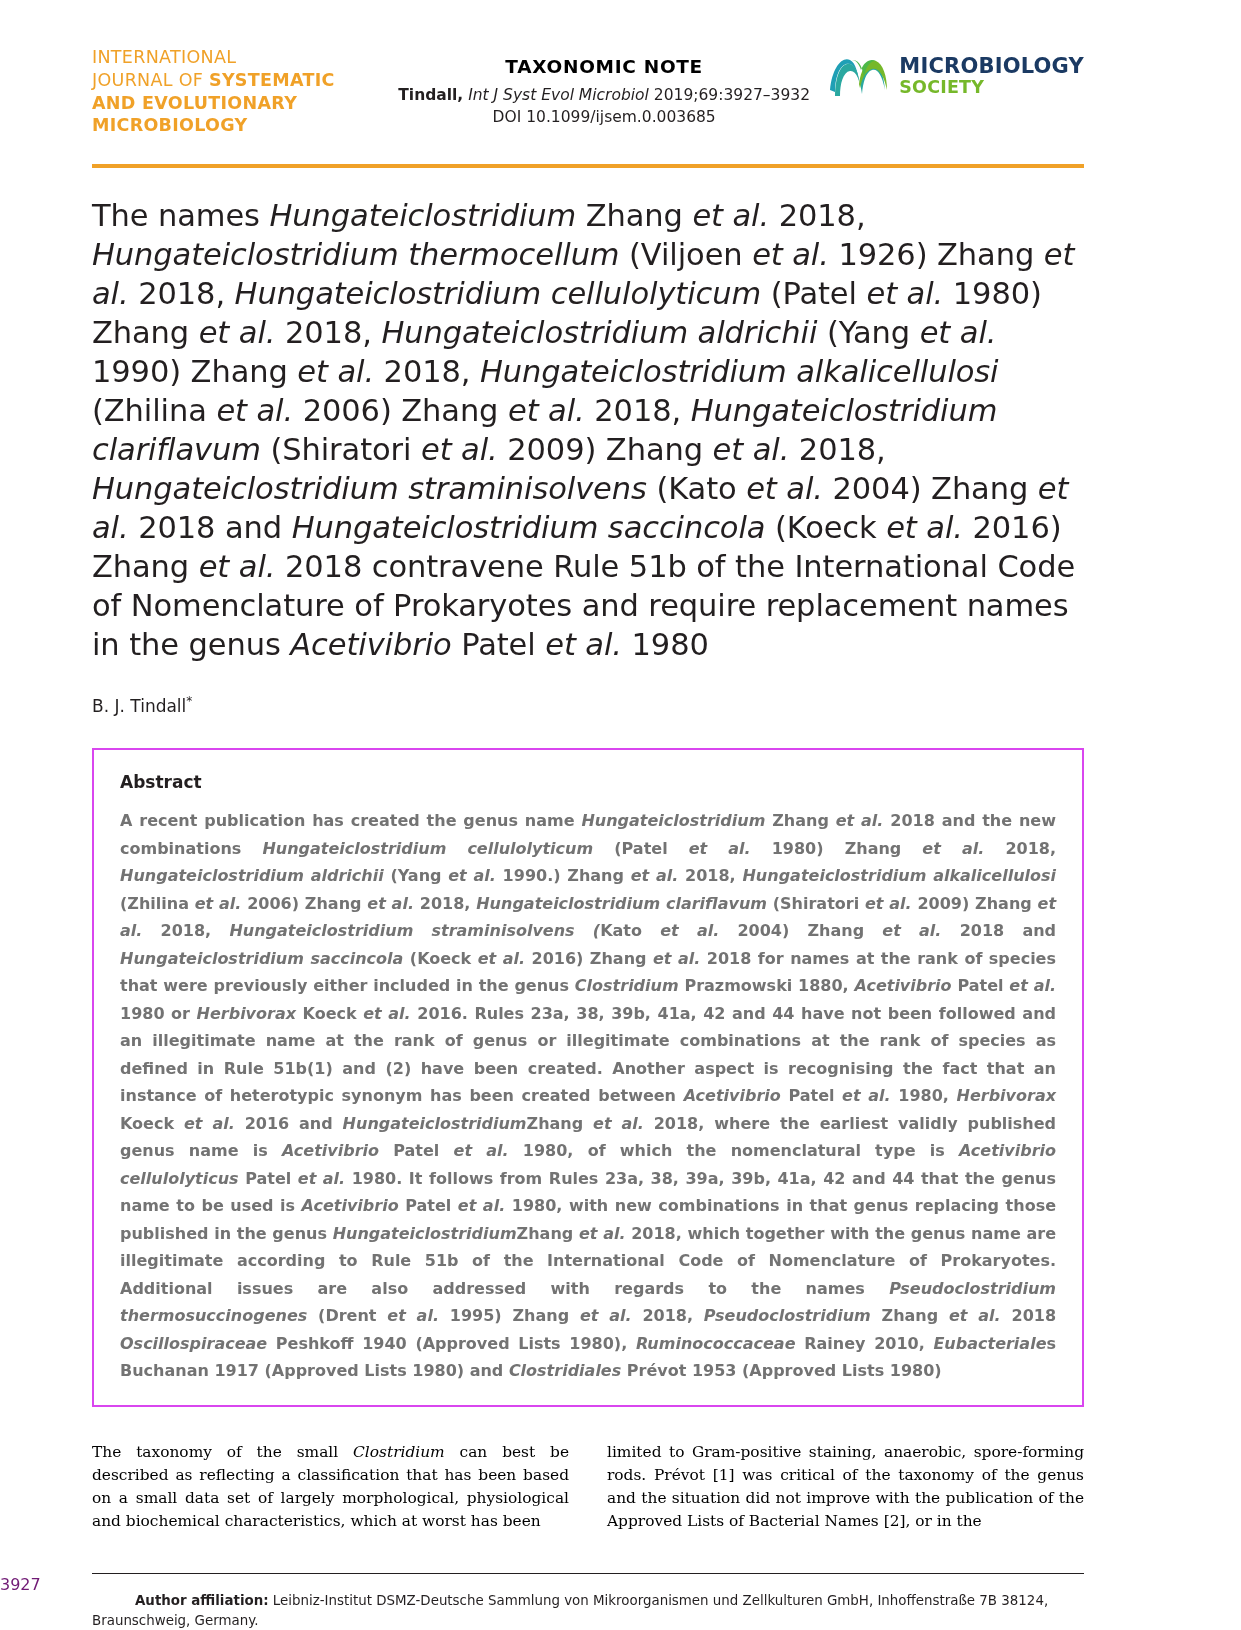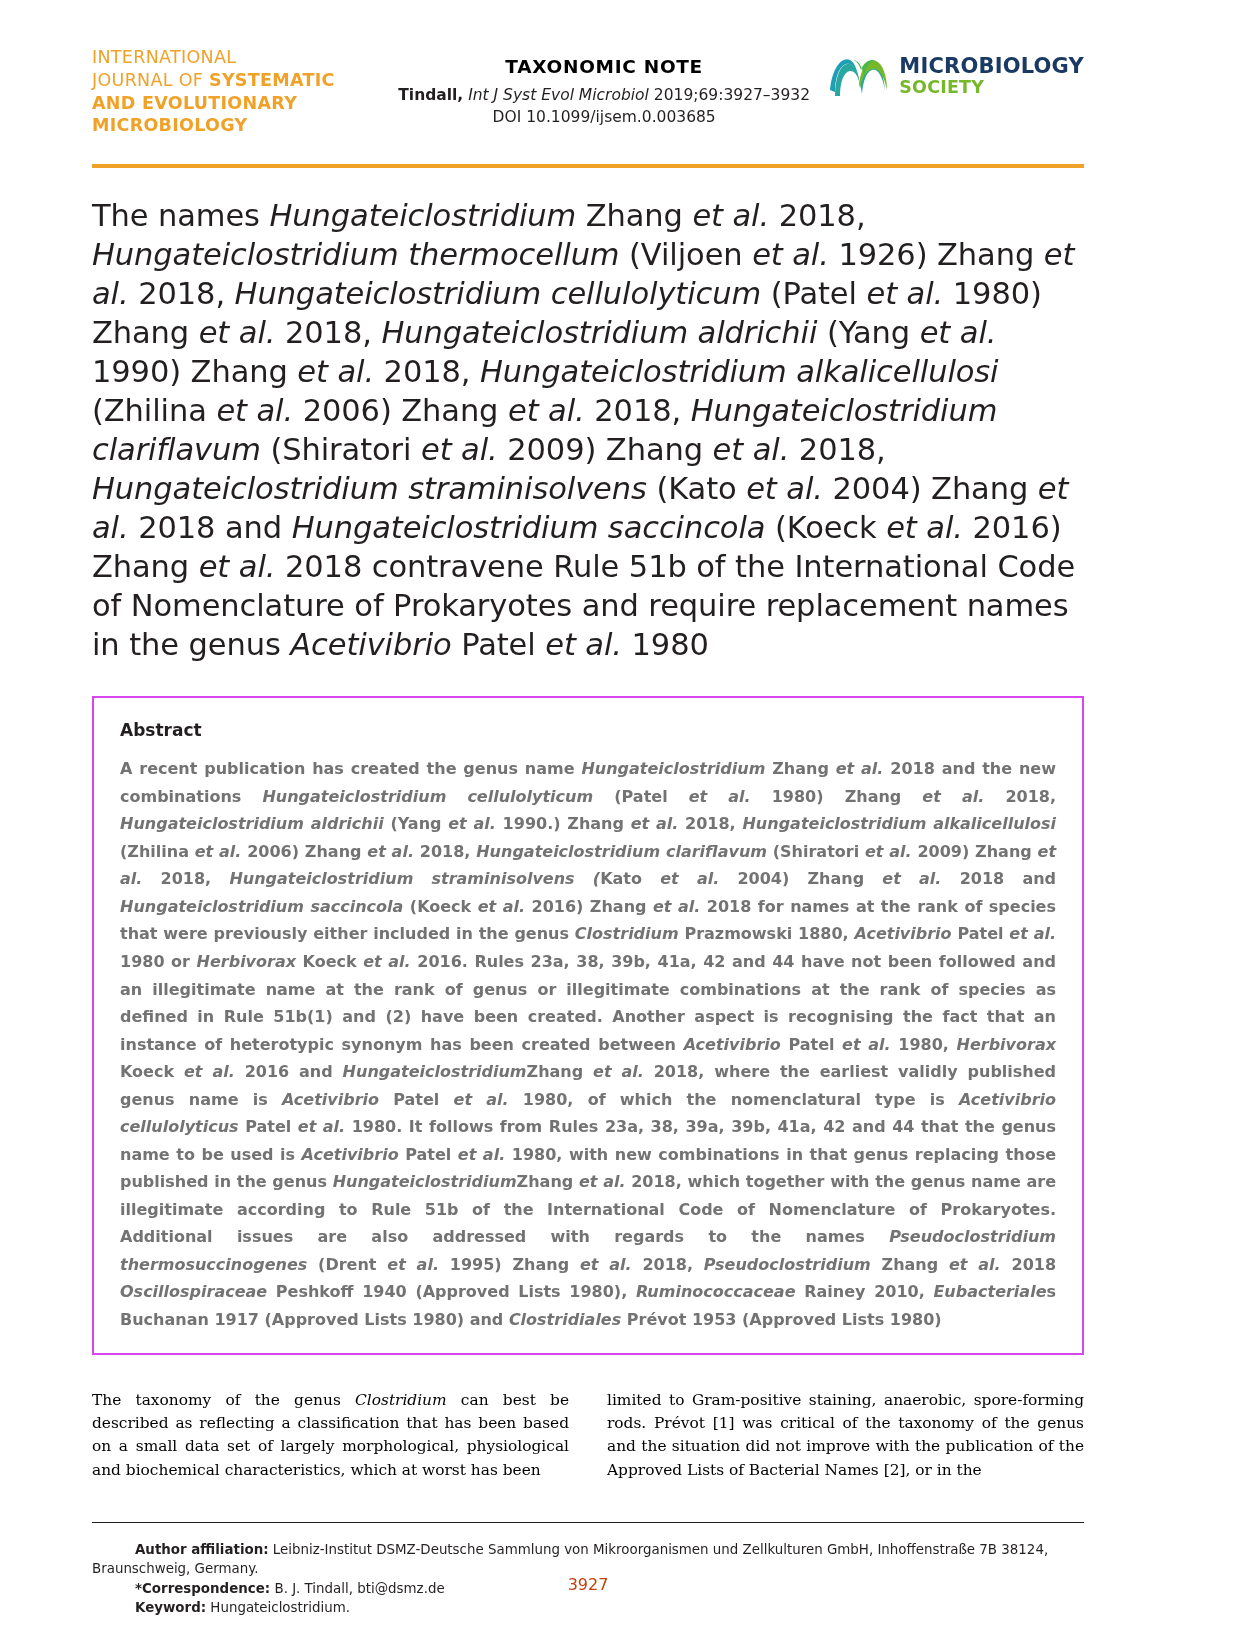--- a/index.html
+++ b/index.html
@@ -170,23 +170,23 @@
   .copyright {
     margin-top: 22px;
     font-size: 12.2px;
     color: #3b3b3b;
   }
   .page-number {
     position: absolute;
     left: 0;
     right: 0;
     bottom: 36px;
-    text-align: center;
+    text-align: left;
     font-size: 16px;
-    color: #c2410c;
+    color: #701a75;
   }
 </style>
 </head>
 <body>
 
 <div class="page">
 
   <div class="header">
 
     <div class="masthead">
@@ -213,28 +213,29 @@
         <span class="l1">MICROBIOLOGY</span>
         <span class="l2">SOCIETY</span>
       </div>
     </div>
   </div>
 
   <div class="rule-top"></div>
 
   <h1 class="title"><span>The names </span><i>Hungateiclostridium</i><span> Zhang </span><i>et al.</i><span> 2018, </span><i>Hungateiclostridium thermocellum</i><span> (Viljoen </span><i>et al.</i><span> 1926) Zhang </span><i>et al.</i><span> 2018, </span><i>Hungateiclostridium cellulolyticum</i><span> (Patel </span><i>et al.</i><span> 1980) Zhang </span><i>et al.</i><span> 2018, </span><i>Hungateiclostridium aldrichii</i><span> (Yang </span><i>et al.</i><span> 1990) Zhang </span><i>et al.</i><span> 2018, </span><i>Hungateiclostridium alkalicellulosi</i><span> (Zhilina </span><i>et al.</i><span> 2006) Zhang </span><i>et al.</i><span> 2018, </span><i>Hungateiclostridium clariflavum</i><span> (Shiratori </span><i>et al.</i><span> 2009) Zhang </span><i>et al.</i><span> 2018, </span><i>Hungateiclostridium straminisolvens</i><span> (Kato </span><i>et al.</i><span> 2004) Zhang </span><i>et al.</i><span> 2018 and </span><i>Hungateiclostridium saccincola</i><span> (Koeck </span><i>et al.</i><span> 2016) Zhang </span><i>et al.</i><span> 2018 contravene Rule 51b of the International Code of Nomenclature of Prokaryotes and require replacement names in the genus </span><i>Acetivibrio</i><span> Patel </span><i>et al.</i><span> 1980</span></h1>
 
+  <div class="byline"><span>B. J. Tindall</span><sup>*</sup></div>
 
   <div class="abstract-box">
     <div class="abstract-title">Abstract</div>
     <div class="abstract-text"><span>A recent publication has created the genus name </span><i>Hungateiclostridium</i><span> Zhang </span><i>et al.</i><span> 2018 and the new combinations </span><i>Hungateiclostridium cellulolyticum</i><span> (Patel </span><i>et al.</i><span> 1980) Zhang </span><i>et al.</i><span> 2018, </span><i>Hungateiclostridium aldrichii</i><span> (Yang </span><i>et al.</i><span> 1990.) Zhang </span><i>et al.</i><span> 2018, </span><i>Hungateiclostridium alkalicellulosi</i><span> (Zhilina </span><i>et al.</i><span> 2006) Zhang </span><i>et al.</i><span> 2018, </span><i>Hungateiclostridium clariflavum</i><span> (Shiratori </span><i>et al.</i><span> 2009) Zhang </span><i>et al.</i><span> 2018, </span><i>Hungateiclostridium straminisolvens (</i><span>Kato </span><i>et al.</i><span> 2004) Zhang </span><i>et al.</i><span> 2018 and </span><i>Hungateiclostridium saccincola</i><span> (Koeck </span><i>et al.</i><span> 2016) Zhang </span><i>et al.</i><span> 2018 for names at the rank of species that were previously either included in the genus </span><i>Clostridium</i><span> Prazmowski 1880, </span><i>Acetivibrio</i><span> Patel </span><i>et al.</i><span> 1980 or </span><i>Herbivorax</i><span> Koeck </span><i>et al.</i><span> 2016. Rules 23a, 38, 39b, 41a, 42 and 44 have not been followed and an illegitimate name at the rank of genus or illegitimate combinations at the rank of species as defined in Rule 51b(1) and (2) have been created. Another aspect is recognising the fact that an instance of heterotypic synonym has been created between </span><i>Acetivibrio</i><span> Patel </span><i>et al.</i><span> 1980, </span><i>Herbivorax</i><span> Koeck </span><i>et al.</i><span> 2016 and </span><i>Hungateiclostridium</i><span>Zhang </span><i>et al.</i><span> 2018, where the earliest validly published genus name is </span><i>Acetivibrio</i><span> Patel </span><i>et al.</i><span> 1980, of which the nomenclatural type is </span><i>Acetivibrio cellulolyticus</i><span> Patel </span><i>et al.</i><span> 1980. It follows from Rules 23a, 38, 39a, 39b, 41a, 42 and 44 that the genus name to be used is </span><i>Acetivibrio</i><span> Patel </span><i>et al.</i><span> 1980, with new combinations in that genus replacing those published in the genus </span><i>Hungateiclostridium</i><span>Zhang </span><i>et al.</i><span> 2018, which together with the genus name are illegitimate according to Rule 51b of the International Code of Nomenclature of Prokaryotes. Additional issues are also addressed with regards to the names </span><i>Pseudoclostridium thermosuccinogenes</i><span> (Drent </span><i>et al.</i><span> 1995) Zhang </span><i>et al.</i><span> 2018, </span><i>Pseudoclostridium</i><span> Zhang </span><i>et al.</i><span> 2018 </span><i>Oscillospiraceae</i><span> Peshkoff 1940 (Approved Lists 1980), </span><i>Ruminococcaceae</i><span> Rainey 2010, </span><i>Eubacteriale</i><span>s Buchanan 1917 (Approved Lists 1980) and </span><i>Clostridiales</i><span> Prévot 1953 (Approved Lists 1980)</span></div>
   </div>
 
   <div class="body-cols">
-    <div class="col"><span>The taxonomy of the genus </span><i>Clostridium</i><span> can best be described as reflecting a classification that has been based on a small data set of largely morphological, physiological and biochemical characteristics, which at worst has been</span></div>
+    <div class="col"><span>The taxonomy of the small </span><i>Clostridium</i><span> can best be described as reflecting a classification that has been based on a small data set of largely morphological, physiological and biochemical characteristics, which at worst has been</span></div>
     <div class="col"><span>limited to Gram-positive staining, anaerobic, spore-forming rods. Prévot [1] was critical of the taxonomy of the genus and the situation did not improve with the publication of the Approved Lists of Bacterial Names [2], or in the</span></div>
   </div>
 
   <div class="foot-rule"></div>
 
   <div class="footer">
     <div class="blk"><b>Author affiliation:</b><span> Leibniz-Institut DSMZ-Deutsche Sammlung von Mikroorganismen und Zellkulturen GmbH, Inhoffenstraße 7B 38124, Braunschweig, Germany.</span></div>
     <div class="blk"><b>*Correspondence:</b><span> B. J. Tindall, bti@dsmz.de</span></div>
     <div class="blk"><b>Keyword:</b><span> Hungateiclostridium.</span></div>
     <div class="copyright">003685 © 2019 The Authors</div>

